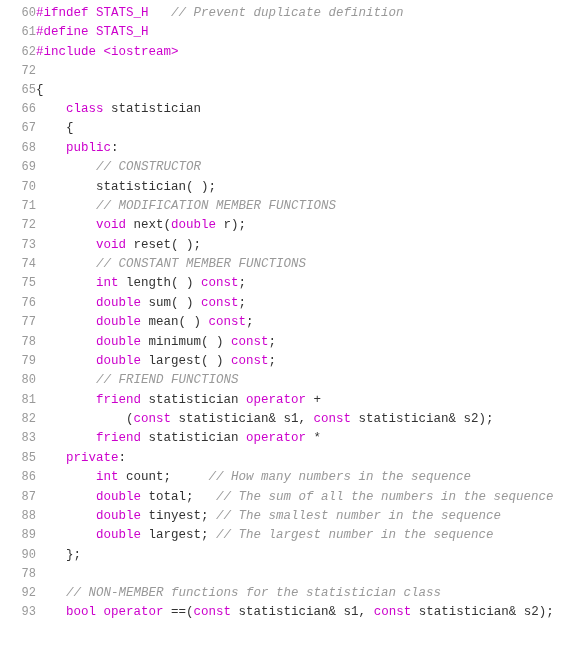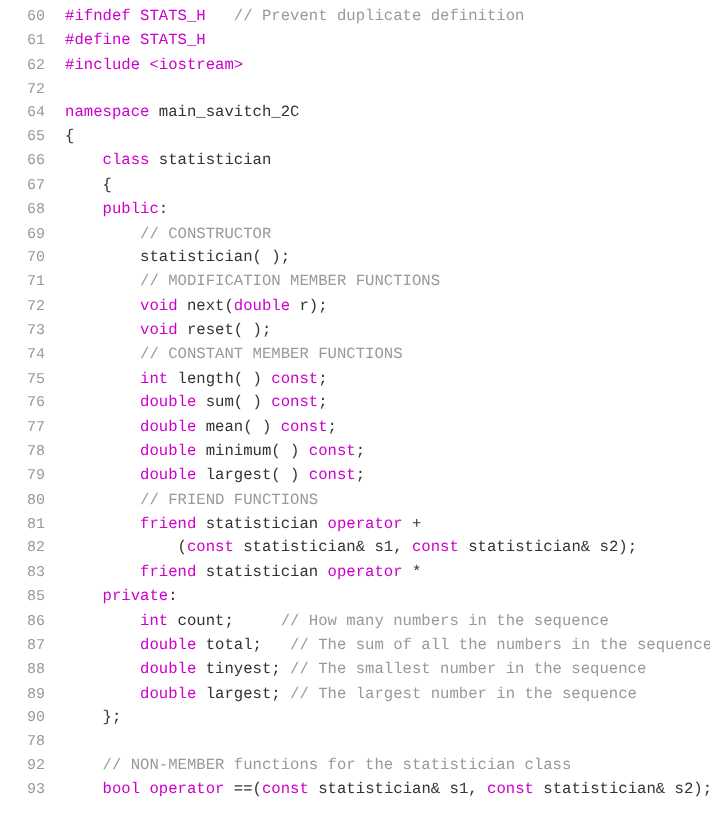--- a/index.html
+++ b/index.html
@@ -22,43 +22,41 @@
       align-items: baseline;
       padding: 0 8px;
       white-space: pre;
     }
     .line-num {
       display: inline-block;
       width: 28px;
       min-width: 28px;
       color: #999;
       text-align: right;
-      margin-right: 16px;
       font-size: 12px;
       user-select: none;
       flex-shrink: 0;
     }
     .line-content {
       flex: 1;
     }
     
     .kw { color: #cc00cc; font-weight: normal; } 
-    .cm { color: #999999; } 
+    .cm { color: #999999; font-style: italic; } 
     .pp { color: #cc00cc; } 
     .id { color: #333333; } 
   </style>
 </head>
 <body>
 
 <div class="code-container" id="code-container">
     <div class="line"><span class="line-num">60</span><span class="line-content"><span class="pp">#ifndef STATS_H</span><span class="cm">   // Prevent duplicate definition</span></span></div>
     <div class="line"><span class="line-num">61</span><span class="line-content"><span class="pp">#define STATS_H</span></span></div>
     <div class="line"><span class="line-num">62</span><span class="line-content"><span class="pp">#include &lt;iostream&gt;</span></span></div>
     <div class="line"><span class="line-num">72</span><span class="line-content"><span class="id"></span></span></div>
-    <div class="line"><span class="line-num">64</span><span class="line-content"><span class="kw">namespace</span><span class="id"> main_savitch_2C</span></span></div>
     <div class="line"><span class="line-num">65</span><span class="line-content"><span class="id">{</span></span></div>
     <div class="line"><span class="line-num">66</span><span class="line-content"><span class="id">    </span><span class="kw">class</span><span class="id"> statistician</span></span></div>
     <div class="line"><span class="line-num">67</span><span class="line-content"><span class="id">    {</span></span></div>
     <div class="line"><span class="line-num">68</span><span class="line-content"><span class="id">    </span><span class="kw">public</span><span class="id">:</span></span></div>
     <div class="line"><span class="line-num">69</span><span class="line-content"><span class="id">        </span><span class="cm">// CONSTRUCTOR</span></span></div>
     <div class="line"><span class="line-num">70</span><span class="line-content"><span class="id">        statistician( );</span></span></div>
     <div class="line"><span class="line-num">71</span><span class="line-content"><span class="id">        </span><span class="cm">// MODIFICATION MEMBER FUNCTIONS</span></span></div>
     <div class="line"><span class="line-num">72</span><span class="line-content"><span class="id">        </span><span class="kw">void</span><span class="id"> next(</span><span class="kw">double</span><span class="id"> r);</span></span></div>
     <div class="line"><span class="line-num">73</span><span class="line-content"><span class="id">        </span><span class="kw">void</span><span class="id"> reset( );</span></span></div>
     <div class="line"><span class="line-num">74</span><span class="line-content"><span class="id">        </span><span class="cm">// CONSTANT MEMBER FUNCTIONS</span></span></div>

